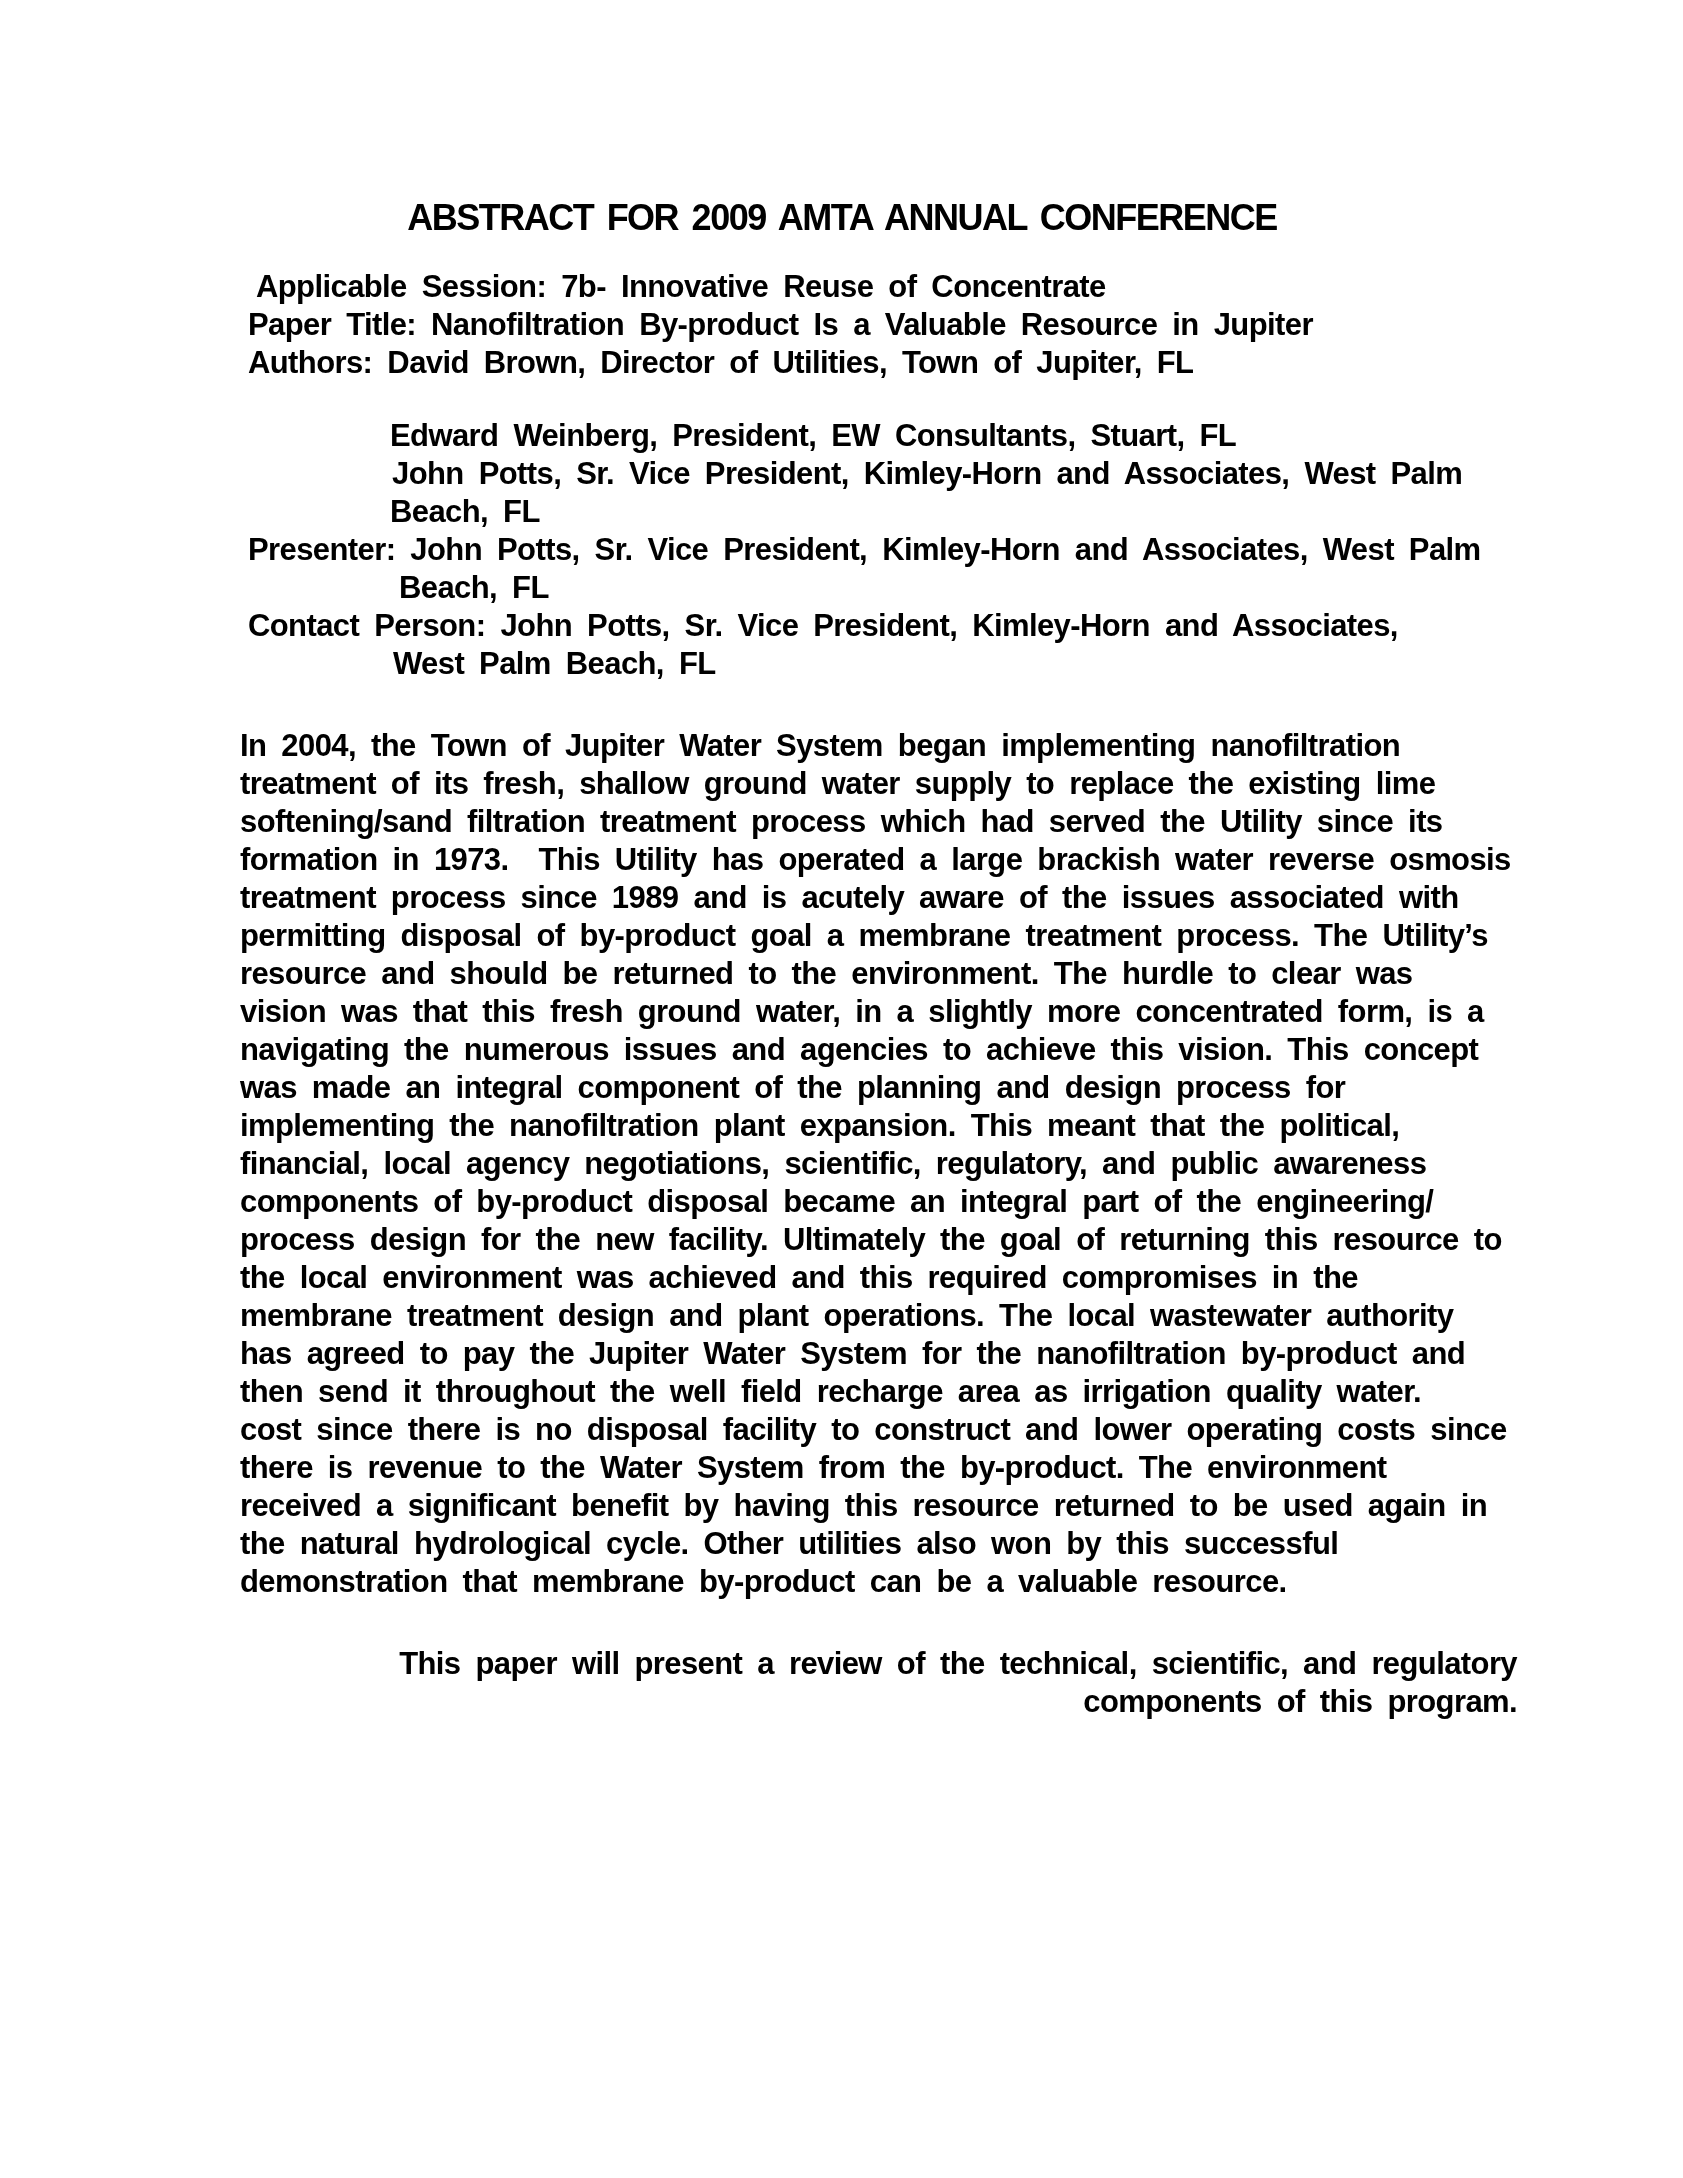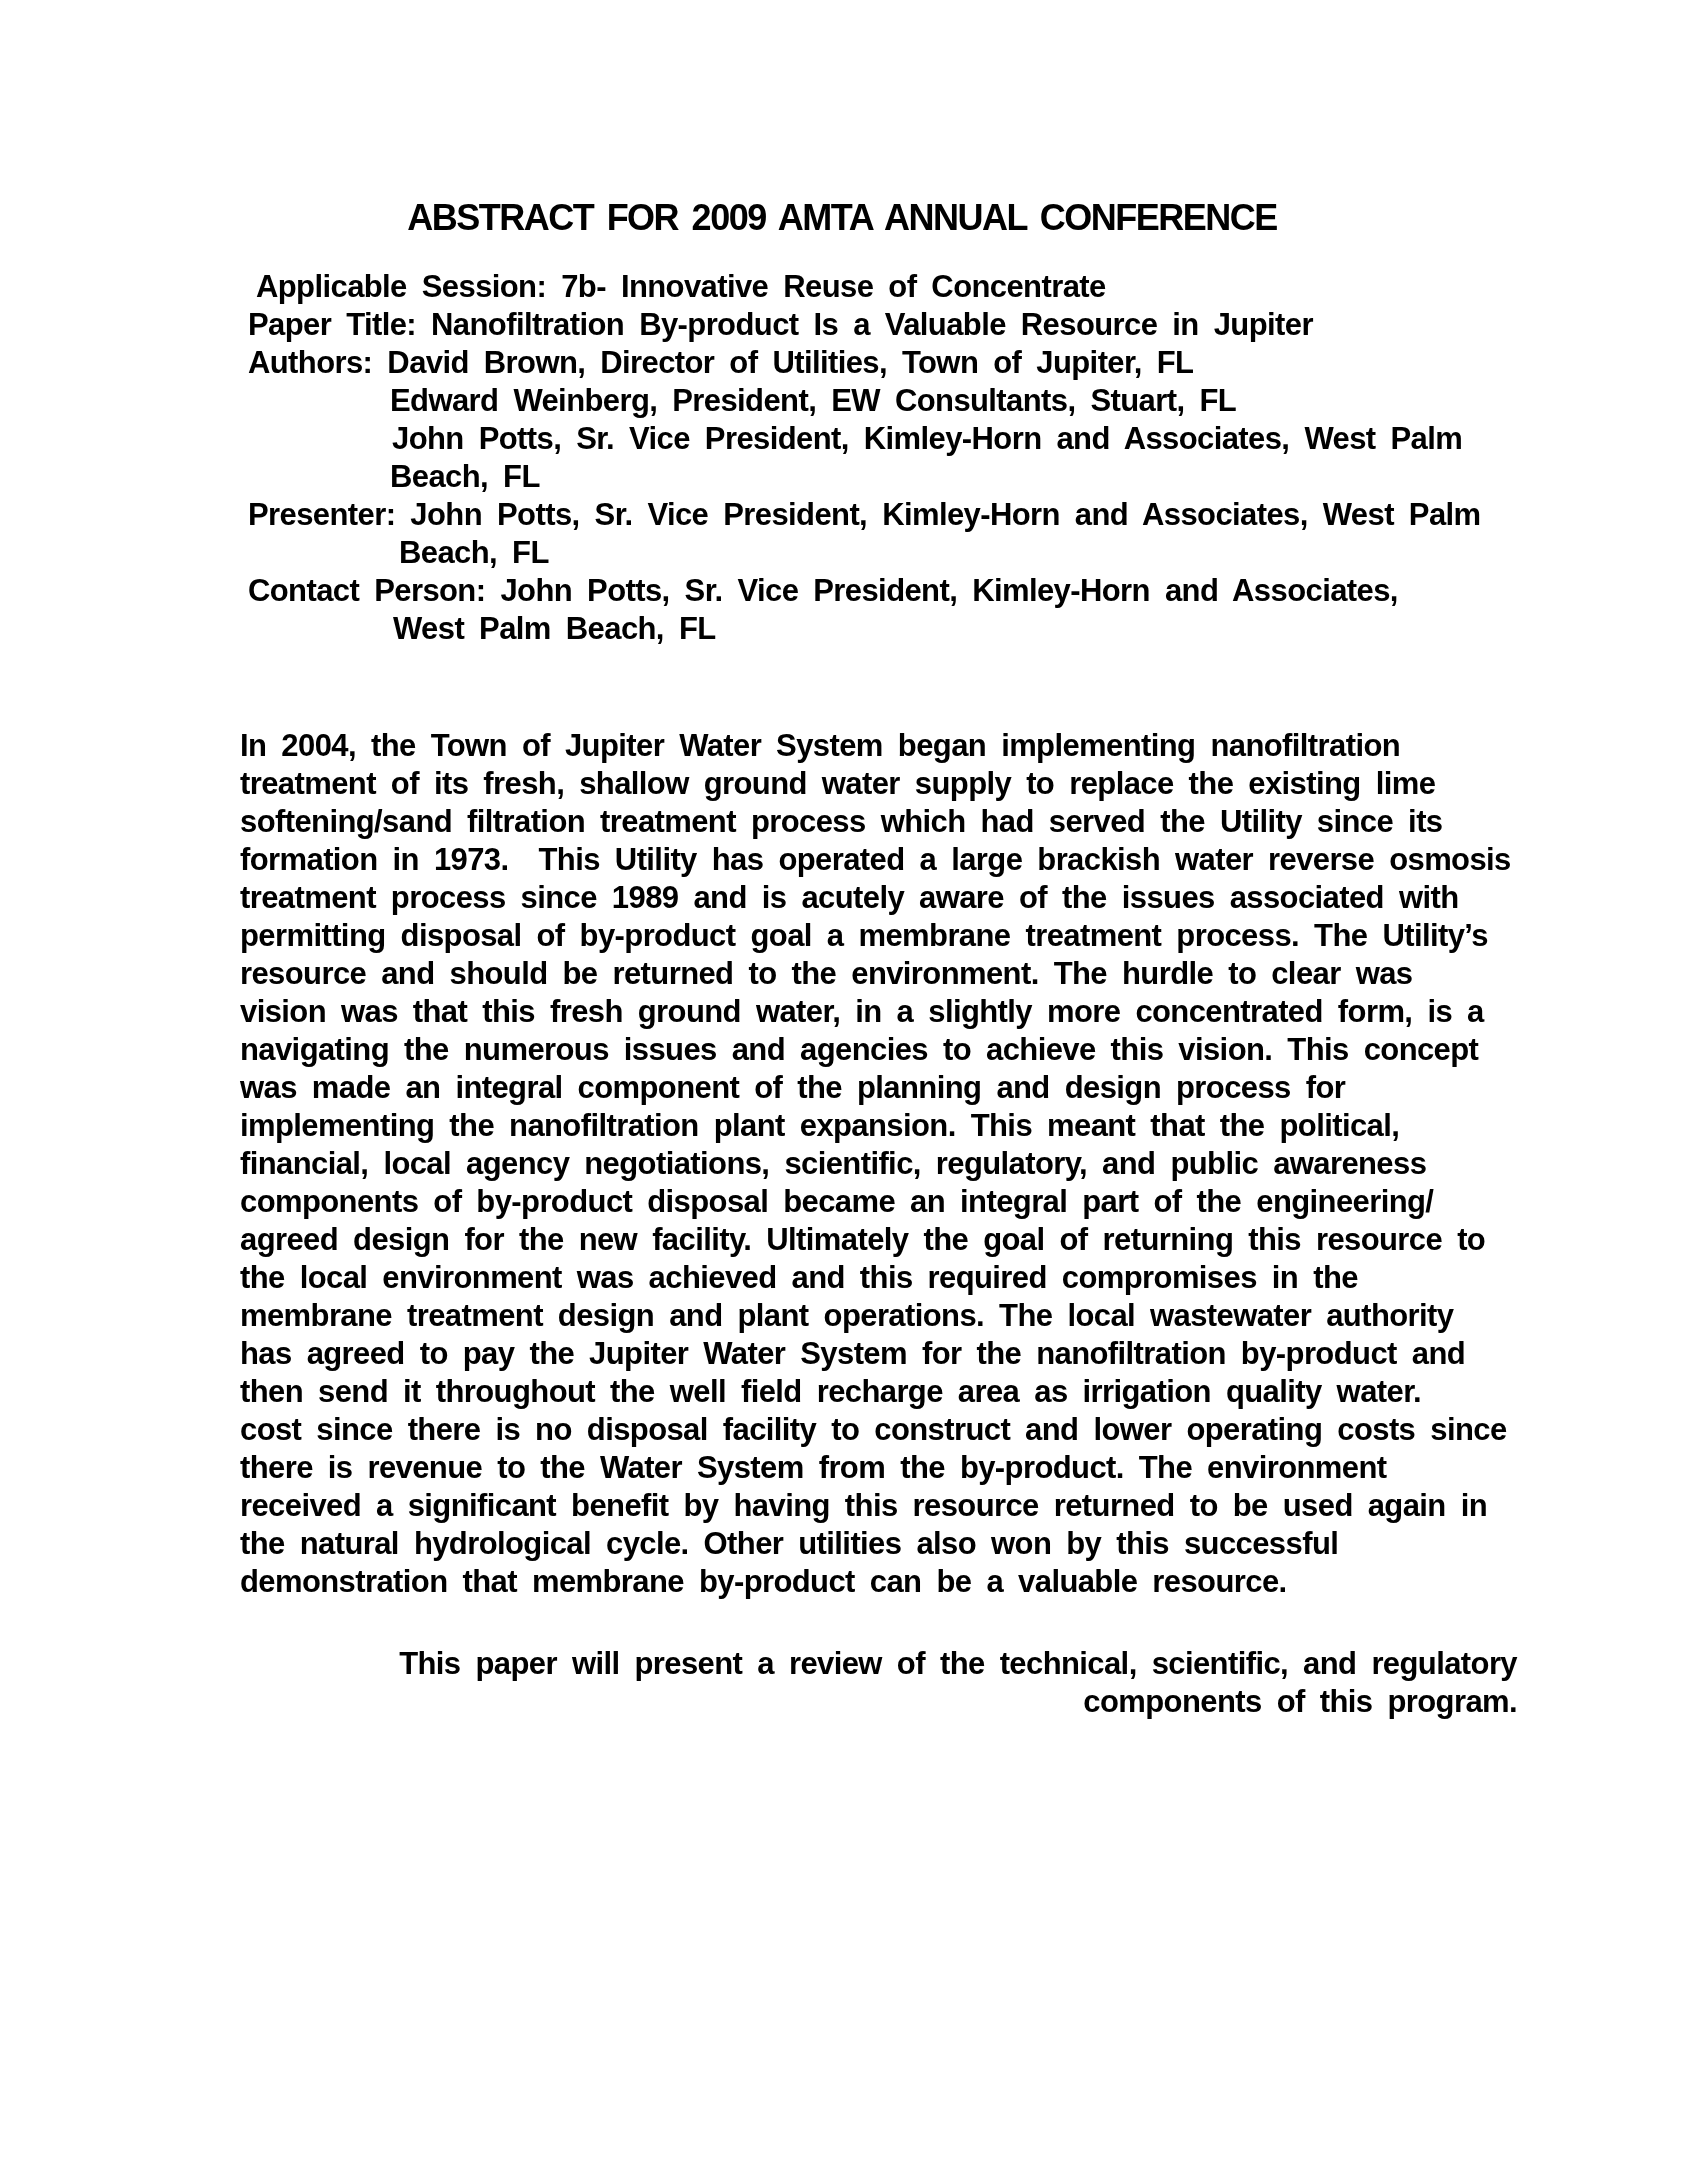--- a/index.html
+++ b/index.html
@@ -56,21 +56,21 @@
 </style>
 </head>
 <body>
 
 <div class="page">
   <h1 class="title">ABSTRACT FOR 2009 AMTA ANNUAL CONFERENCE</h1>
   <div class="header-block" id="header-block">
       <div class="line" style="padding-left: 8px;">Applicable Session: 7b- Innovative Reuse of Concentrate</div>
       <div class="line">Paper Title: Nanofiltration By-product Is a Valuable Resource in Jupiter</div>
       <div class="line">Authors: David Brown, Director of Utilities, Town of Jupiter, FL</div>
-      <div class="line" style="padding-left: 142px;">Edward Weinberg, President, EW Consultants, Stuart, FL</div>
+      <div class="line" style="padding-left: 142px; margin-top: 35px;">Edward Weinberg, President, EW Consultants, Stuart, FL</div>
       <div class="line" style="padding-left: 144px;">John Potts, Sr. Vice President, Kimley-Horn and Associates, West Palm</div>
       <div class="line" style="padding-left: 142px;">Beach, FL</div>
       <div class="line">Presenter: John Potts, Sr. Vice President, Kimley-Horn and Associates, West Palm</div>
       <div class="line" style="padding-left: 151px;">Beach, FL</div>
       <div class="line">Contact Person: John Potts, Sr. Vice President, Kimley-Horn and Associates,</div>
       <div class="line" style="padding-left: 145px;">West Palm Beach, FL</div>
     </div>
   <div class="body-block" id="body-block">
       <div class="paragraph">
         <div class="line">In 2004, the Town of Jupiter Water System began implementing nanofiltration</div>
@@ -79,21 +79,21 @@
         <div class="line">formation in 1973.  This Utility has operated a large brackish water reverse osmosis</div>
         <div class="line">treatment process since 1989 and is acutely aware of the issues associated with</div>
         <div class="line">permitting disposal of by-product goal a membrane treatment process. The Utility’s</div>
         <div class="line">resource and should be returned to the environment. The hurdle to clear was</div>
         <div class="line">vision was that this fresh ground water, in a slightly more concentrated form, is a</div>
         <div class="line">navigating the numerous issues and agencies to achieve this vision. This concept</div>
         <div class="line">was made an integral component of the planning and design process for</div>
         <div class="line">implementing the nanofiltration plant expansion. This meant that the political,</div>
         <div class="line">financial, local agency negotiations, scientific, regulatory, and public awareness</div>
         <div class="line">components of by-product disposal became an integral part of the engineering/</div>
-        <div class="line">agreed design for the new facility. Ultimately the goal of returning this resource to</div>
+        <div class="line">process design for the new facility. Ultimately the goal of returning this resource to</div>
         <div class="line">the local environment was achieved and this required compromises in the</div>
         <div class="line">membrane treatment design and plant operations. The local wastewater authority</div>
         <div class="line">has agreed to pay the Jupiter Water System for the nanofiltration by-product and</div>
         <div class="line">then send it throughout the well field recharge area as irrigation quality water.</div>
         <div class="line">cost since there is no disposal facility to construct and lower operating costs since</div>
         <div class="line">there is revenue to the Water System from the by-product. The environment</div>
         <div class="line">received a significant benefit by having this resource returned to be used again in</div>
         <div class="line">the natural hydrological cycle. Other utilities also won by this successful</div>
         <div class="line">demonstration that membrane by-product can be a valuable resource.</div>
       </div>

